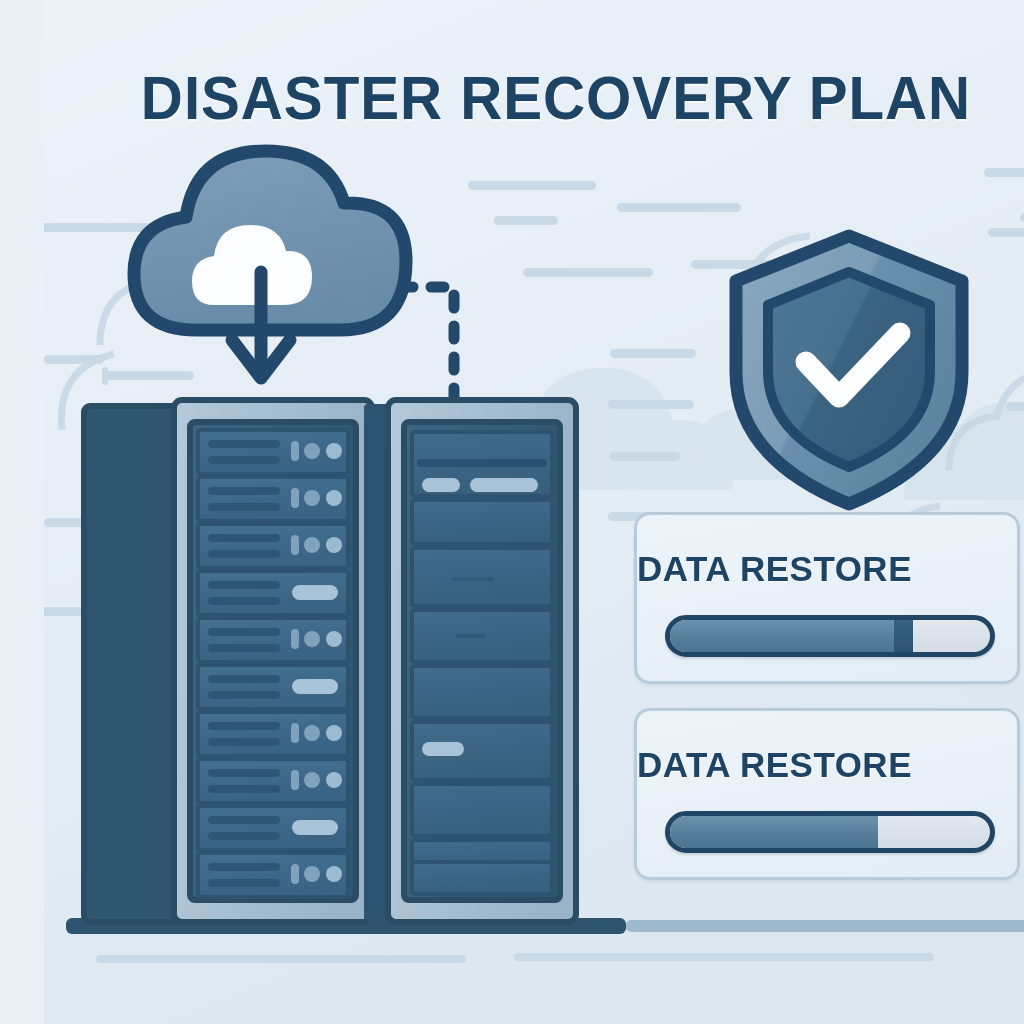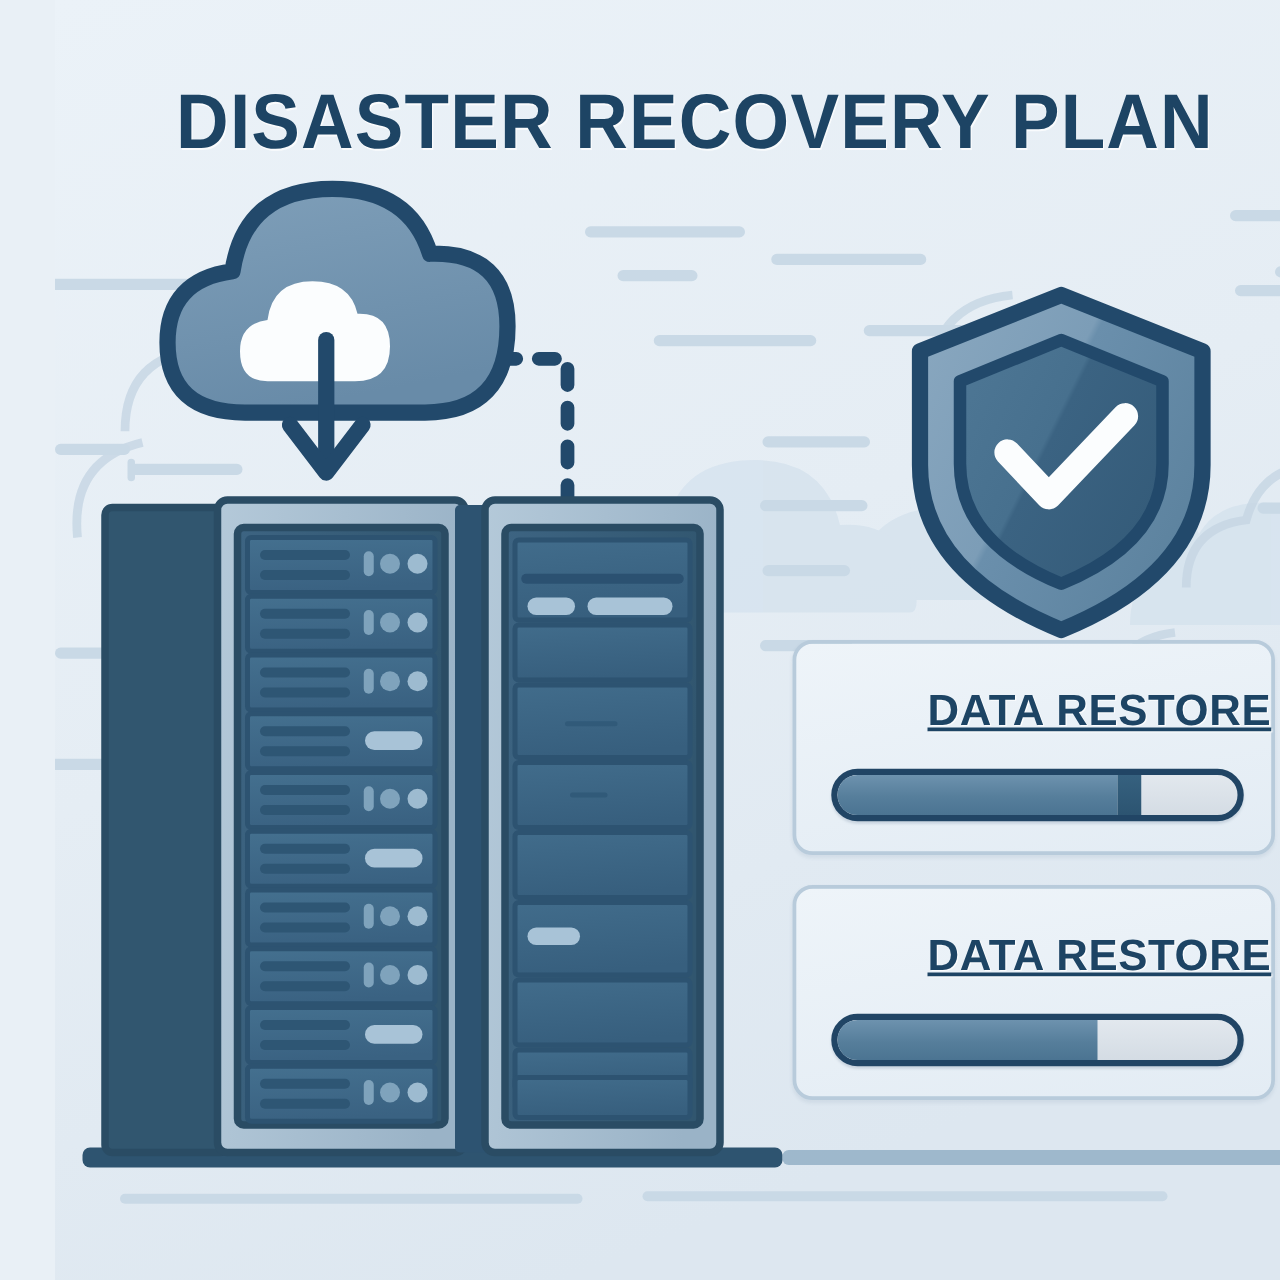--- a/index.html
+++ b/index.html
@@ -52,28 +52,27 @@
     background: linear-gradient(170deg, #eef4f9 0%, #e3ecf4 100%);
     box-shadow: 0 2px 3px rgba(80,110,140,0.10);
   }
   #card-1 { top: 512px; }
   #card-2 { top: 708px; }
   .card-label {
     position: absolute;
     left: 0;
     top: 34px;
     width: 100%;
-    text-align: right;
+    text-align: left;
     font-family: "Liberation Sans", sans-serif;
     font-weight: bold;
     font-size: 35px;
     letter-spacing: 0.5px;
     color: #1d4464;
     text-shadow: 1px 1px 0 rgba(255,255,255,0.8);
-    text-decoration: underline;
   }
   .bar-frame {
     position: absolute;
     left: 28px;
     top: 100px;
     width: 330px;
     height: 42px;
     box-sizing: border-box;
     border: 5px solid #214565;
     border-radius: 21px;

